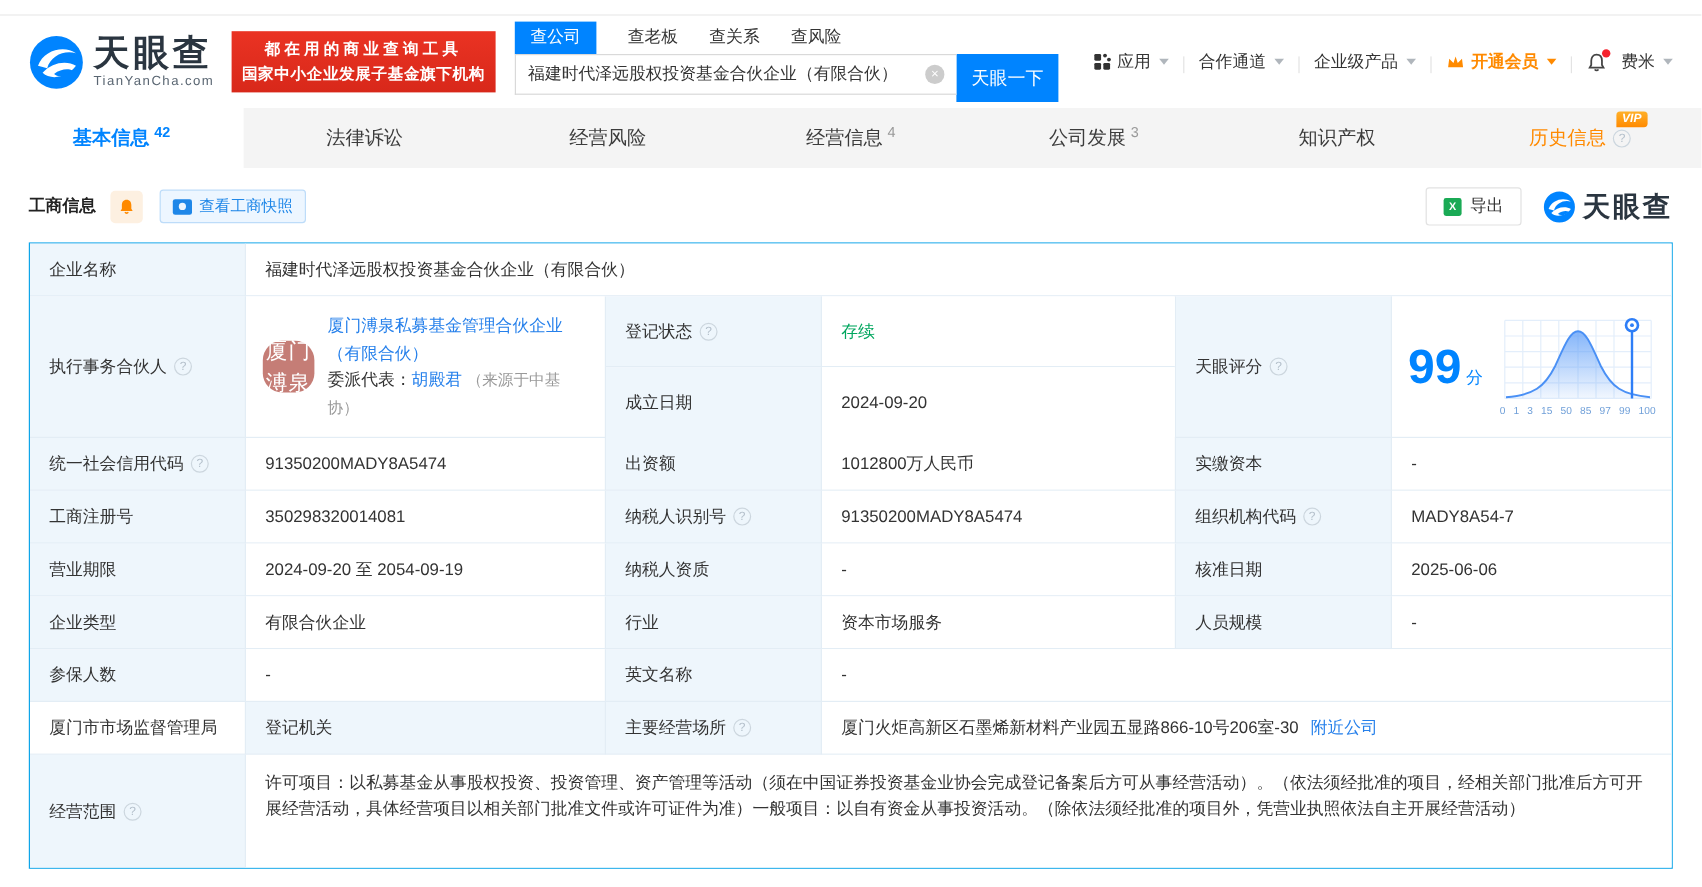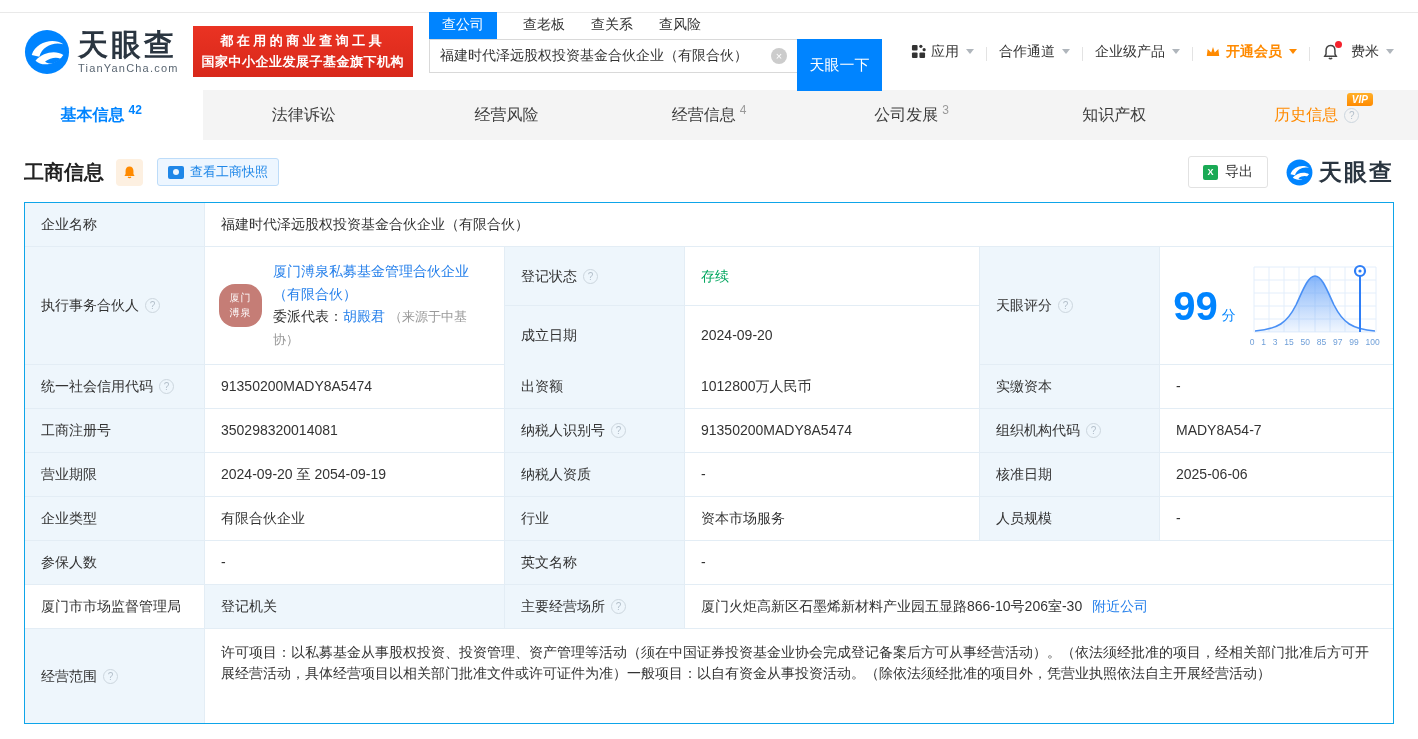--- a/index.html
+++ b/index.html
@@ -23,21 +23,21 @@
   .search-block { margin-left:16px; }
   .search-tabs { display:flex; align-items:flex-start; gap:26px; font-size:14px; }
   .search-tab { padding:4px 0 5px; color:#333; cursor:pointer; }
   .search-tab.active { background:#0084ff; color:#fff; padding:4px 13px 5px; }
   .search-row { display:flex; }
   .search-input-wrap { position:relative; }
   .search-input { width:368px; height:34px; border:1px solid #d9d9d9; border-right:none;
     padding:0 34px 0 10px; font-size:14px; color:#333; outline:none; }
   .clear-icon { position:absolute; right:10px; top:9px; width:16px; height:16px; border-radius:50%;
     background:#ccc; color:#fff; font-size:11px; line-height:16px; text-align:center; cursor:pointer; }
-  .search-btn { width:85px; height:52px; background:#0084ff; color:#fff; border:none;
+  .search-btn { width:85px; height:40px; background:#0084ff; color:#fff; border:none;
     font-size:15px; cursor:pointer; }
 
   .top-menu { margin-left:auto; display:flex; align-items:flex-end; font-size:14px; color:#333; }
   .menu-item { display:flex; align-items:center; gap:5px; cursor:pointer; white-space:nowrap; }
   .menu-sep { width:1px; height:14px; background:#e3e3e3; margin:0 12px; }
   .caret { width:0; height:0; border-left:4px solid transparent; border-right:4px solid transparent;
     border-top:5px solid #b0b6bc; display:inline-block; margin-left:2px; }
   .vip-entry { color:#ff8a00; font-weight:bold; }
   .vip-entry .caret { border-top-color:#ff8a00; }
   .bell-wrap { position:relative; margin:0 12px 0 0; cursor:pointer; display:flex; }
@@ -49,21 +49,21 @@
     color:#3c3c3c; cursor:pointer; position:relative; }
   .nav-tab.active { background:#fff; color:#0084ff; font-weight:bold; }
   .nav-count { font-size:12px; color:#999; margin-left:4px; position:relative; top:-5px; }
   .nav-tab.active .nav-count { color:#0084ff; }
   .vip-badge { position:absolute; top:3px; left:calc(50% + 30px); background:linear-gradient(180deg,#ffb029,#ff8a00);
     color:#fff; font-size:10px; font-weight:bold; font-style:italic; padding:1px 5px; border-radius:3px 3px 3px 0; }
   .nav-tab.history { color:#ff8a00; }
 
   
   .section-header { display:flex; align-items:center; padding:16px 24px 12px; }
-  .section-title { font-size:20px; font-weight:bold; color:#222; }
+  .section-title { font-size:14px; font-weight:bold; color:#222; }
   .bell-btn { margin-left:12px; width:27px; height:27px; background:#fdf0e1; border-radius:4px;
     display:flex; align-items:center; justify-content:center; cursor:pointer; }
   .snapshot-btn { margin-left:14px; display:flex; align-items:center; gap:6px; height:28px; padding:0 10px;
     background:#edf6ff; border:1px solid #bddcf9; border-radius:3px; color:#1f87e8; font-size:13px; cursor:pointer; }
   .cam-icon { width:16px; height:13px; background:#1f87e8; border-radius:2px; position:relative; }
   .cam-icon::after { content:""; position:absolute; left:5px; top:3.5px; width:6px; height:6px;
     border-radius:50%; background:#edf6ff; }
   .header-right { margin-left:auto; display:flex; align-items:center; gap:18px; }
   .export-btn { display:flex; align-items:center; gap:7px; height:32px; padding:0 14px; background:#fff;
     border:1px solid #e2e2e2; border-radius:3px; font-size:14px; color:#333; cursor:pointer; }
@@ -85,21 +85,21 @@
   .span3 { grid-column:span 3; }
   .help { width:15px; height:15px; min-width:15px; border:1px solid #ccd6de; border-radius:50%;
     color:#b3bfca; font-size:10px; display:inline-flex; align-items:center; justify-content:center;
     margin-left:6px; cursor:pointer; }
   .dash { color:#333; }
   .green { color:#00a65e;text-align:center; }
   .link { color:#2680eb; cursor:pointer; text-decoration:none; }
 
   .partner-cell { display:flex; align-items:center; gap:11px; padding:10px 14px; }
   .avatar { width:43px; height:43px; min-width:43px; background:#c57d76; border-radius:16px; color:#fff;
-    font-size:10px; line-height:1.45; display:flex; flex-direction:column; align-items:center;
+    font-size:18px; line-height:1.45; display:flex; flex-direction:column; align-items:center;
     justify-content:center; letter-spacing:1px; cursor:pointer; }
   .partner-text { line-height:1.6; }
   .rep-line { color:#333; }
   .rep-source { color:#999; font-size:13px; }
 
   .subgrid { grid-column:span 2; display:grid; grid-template-columns:180px 1fr;
     grid-template-rows:59px 59px; border-right:1px solid #e3edf5; border-bottom:1px solid #e3edf5; }
   .subgrid .cell { border-bottom:none; }
   .subgrid .cell.sub-top { border-bottom:1px solid #e3edf5; }
   .subgrid .cell.sub-value { border-right:none; }

